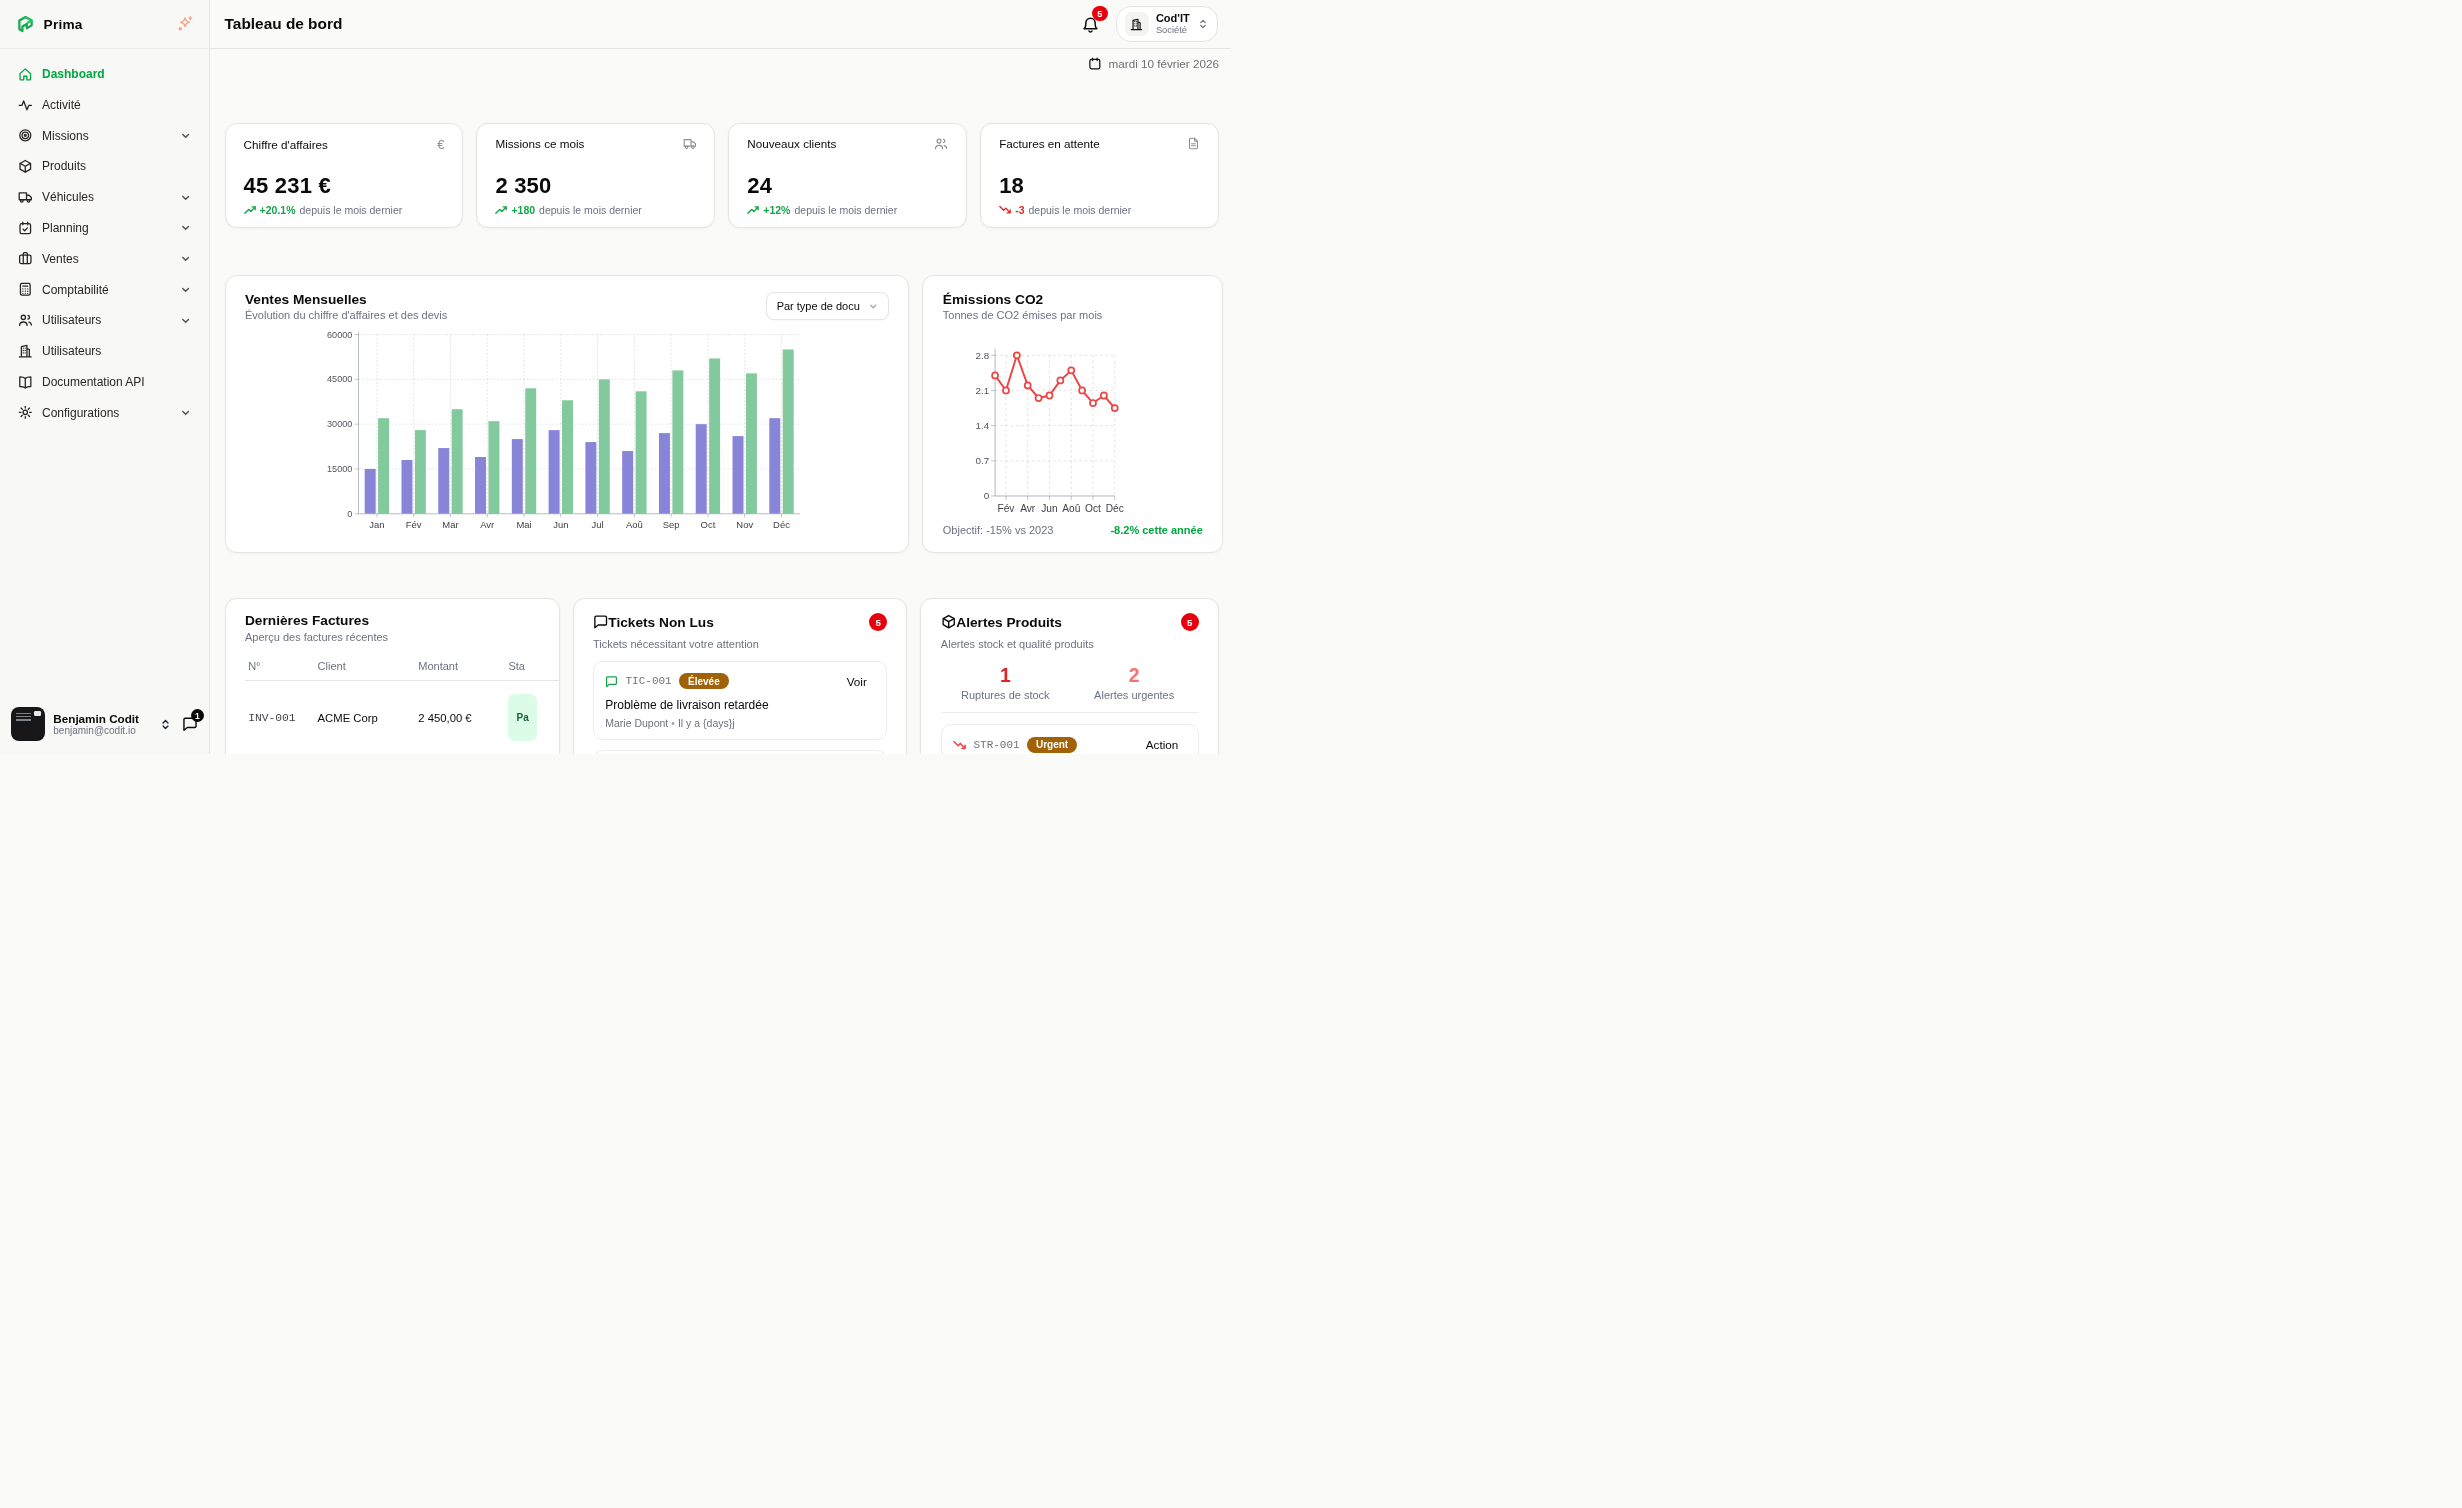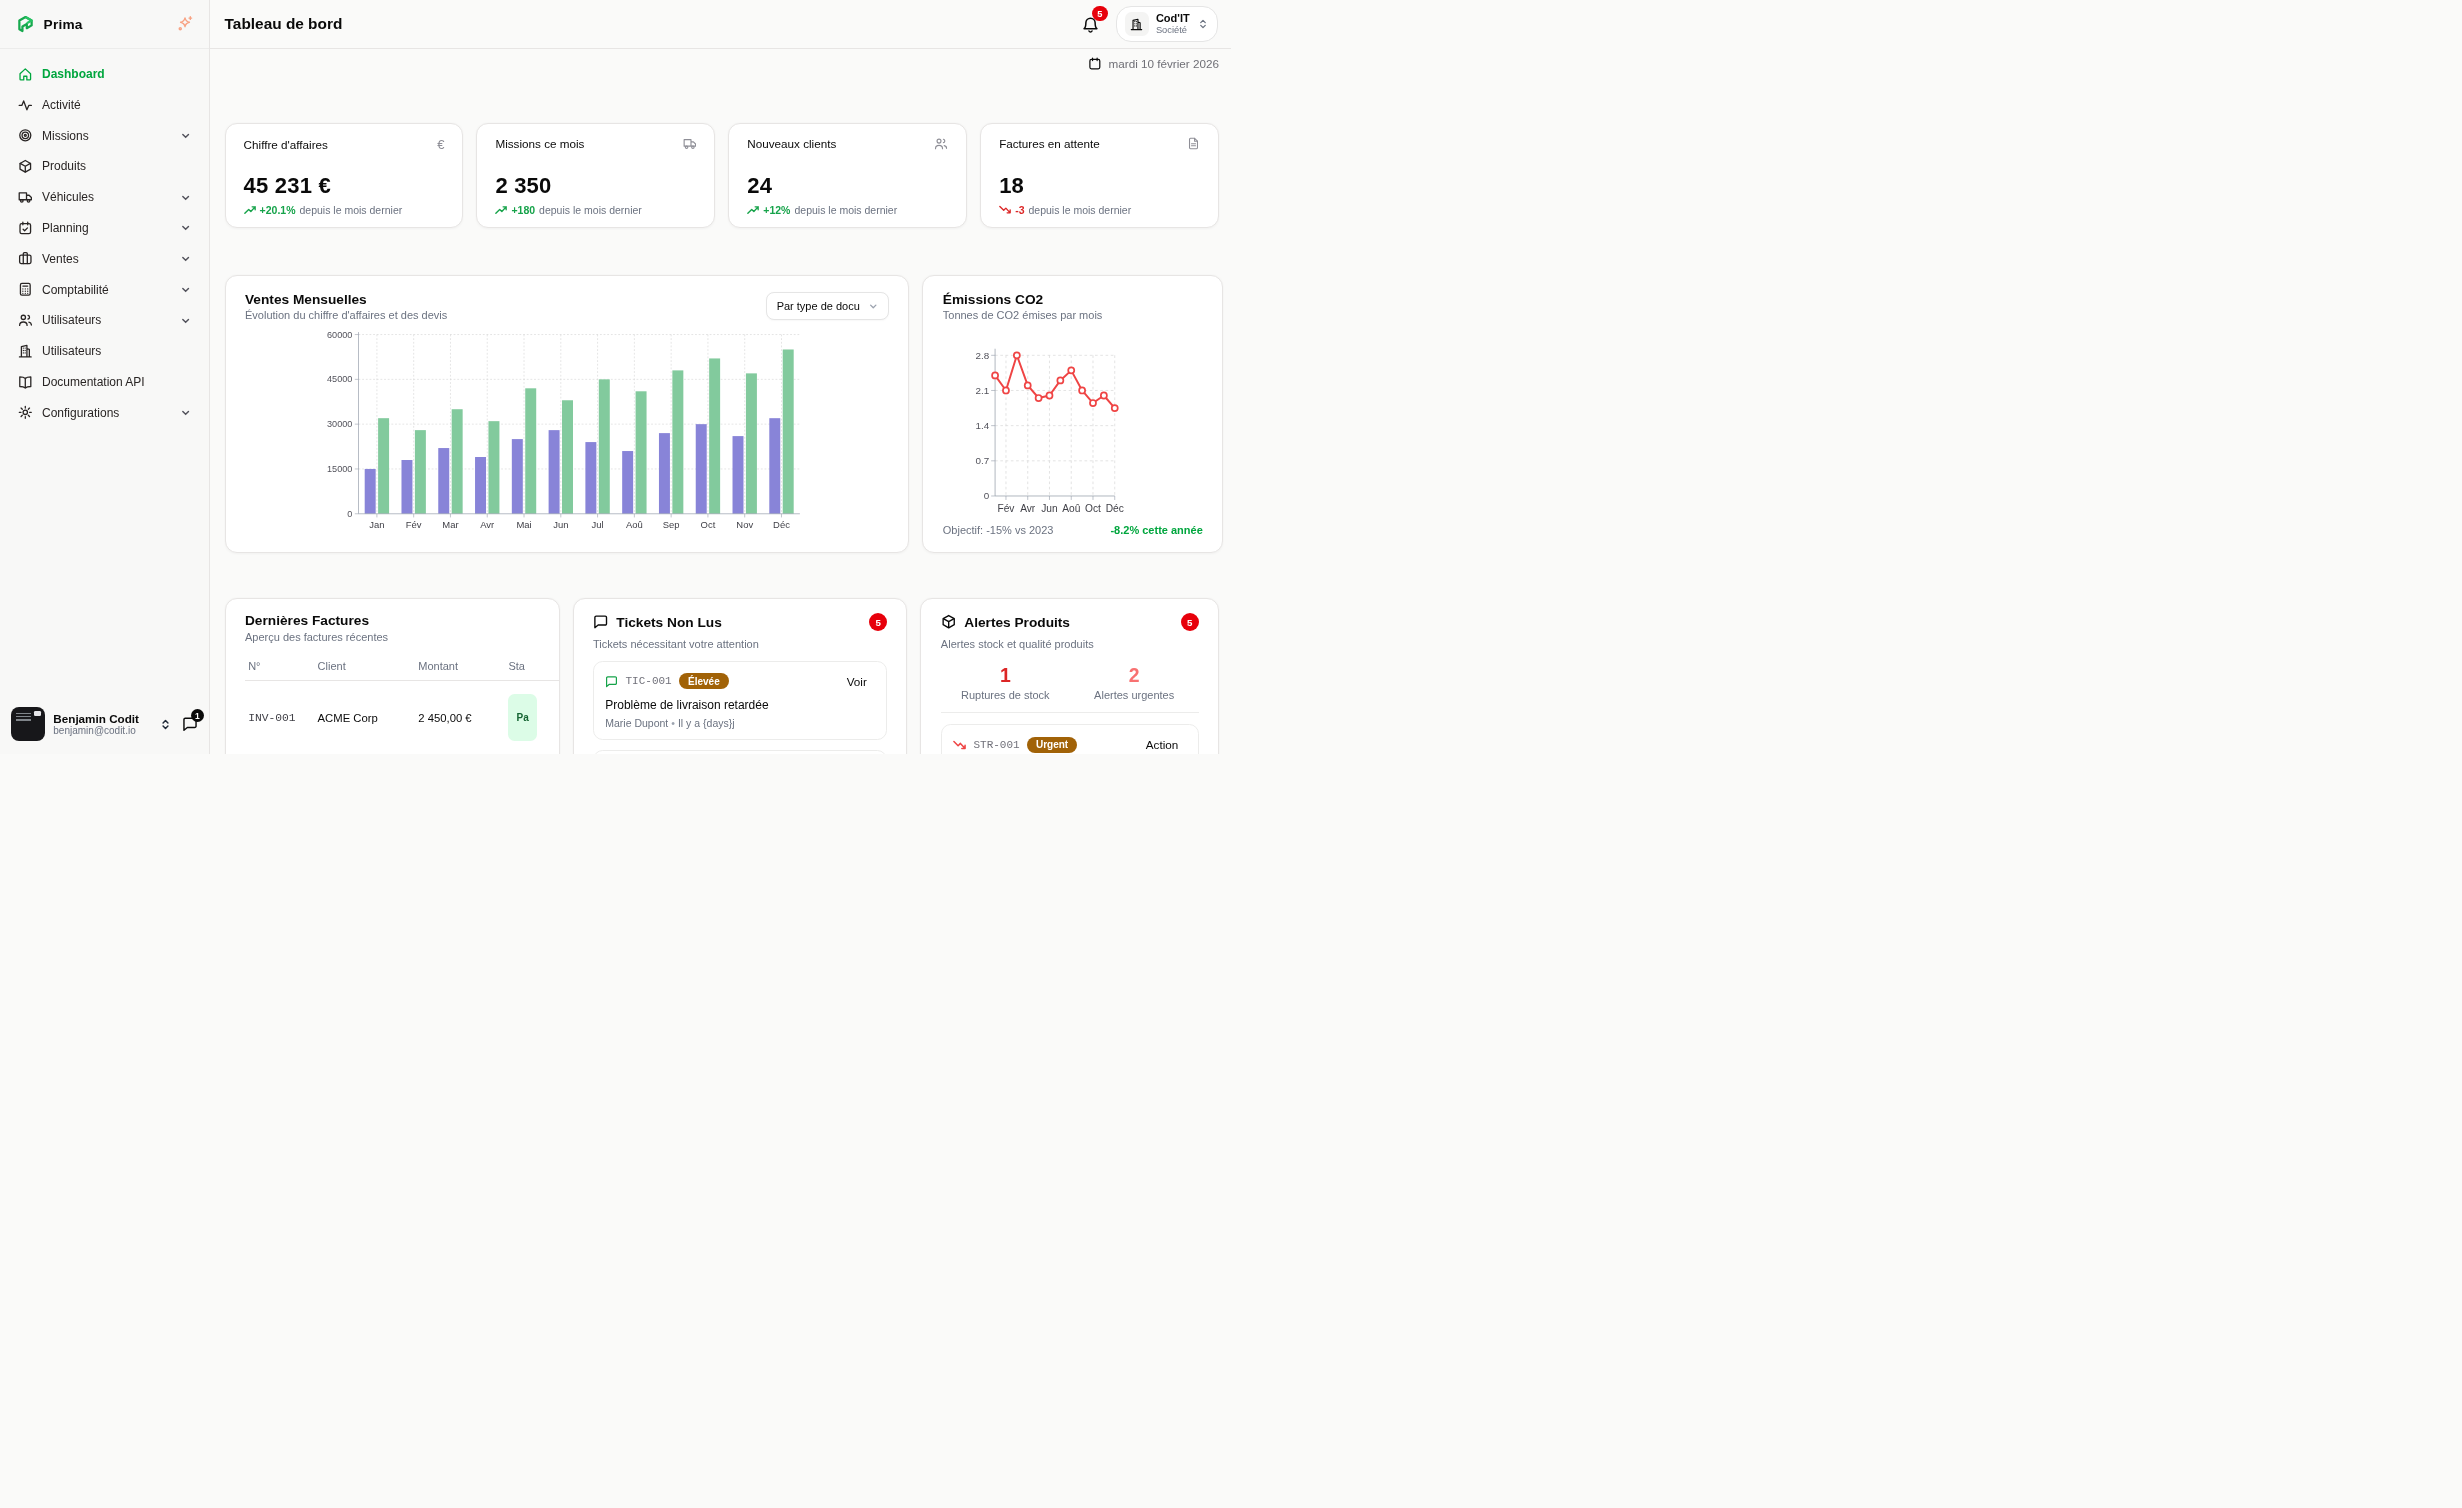--- a/index.html
+++ b/index.html
@@ -63,21 +63,21 @@
   .chart-head { display:flex; align-items:flex-start; }
   .card-title { font-size:13.7px; font-weight:700; }
   .card-sub { font-size:11px; color:#6b7280; margin-top:2.4px; }
   .select-btn { margin-left:auto; display:flex; align-items:center; gap:8px; border:0.8px solid #e5e5e5; background:#fff; border-radius:8px; padding:7.3px 9.7px; font-size:11px; color:#0a0a0a; cursor:pointer; box-shadow:0 0.8px 1.6px rgba(0,0,0,.03); }
   .co2-foot { margin-top:auto; display:flex; align-items:center; justify-content:space-between; }
   .co2-objective { font-size:11px; color:#6b7280; }
   .co2-ytd { font-size:11px; font-weight:700; color:#00a63e; }
 
   .row3 { display:grid; grid-template-columns:414fr 414fr 369fr; gap:13px; }
   .bottom-card { height:259px; padding:14.6px 19.4px; overflow:hidden; }
-  .b-head { display:flex; align-items:center; gap:8px; }
+  .b-head { display:flex; align-items:center; gap:0; }
   .red-badge { min-width:18px; height:18px; border-radius:808px; background:#e7000b; color:#fff; font-size:9.7px; font-weight:700; display:flex; align-items:center; justify-content:center; margin-left:auto; padding:0 4.9px; }
 
   table.inv { width:118%; border-collapse:collapse; margin-top:11.3px; table-layout:fixed; }
   table.inv th { text-align:left; font-weight:400; color:#6b7280; font-size:11px; padding:6.5px 3.2px 8px 3.2px; border-bottom:0.8px solid #e7e5e4; }
   table.inv td { font-size:11.3px; padding:13px 3.2px; border-bottom:0.8px solid #f1f1f0; }
   .mono { font-family:"Liberation Mono", monospace; font-size:10.5px; color:#3f3f46; }
   .badge { display:inline-block; padding:18px 8px; border-radius:6.5px; font-size:10px; font-weight:600; }
   .badge.paid { background:#dcfce7; color:#166534; }
   .badge.sent { background:#f4f4f3; color:#3f3f46; }
 

